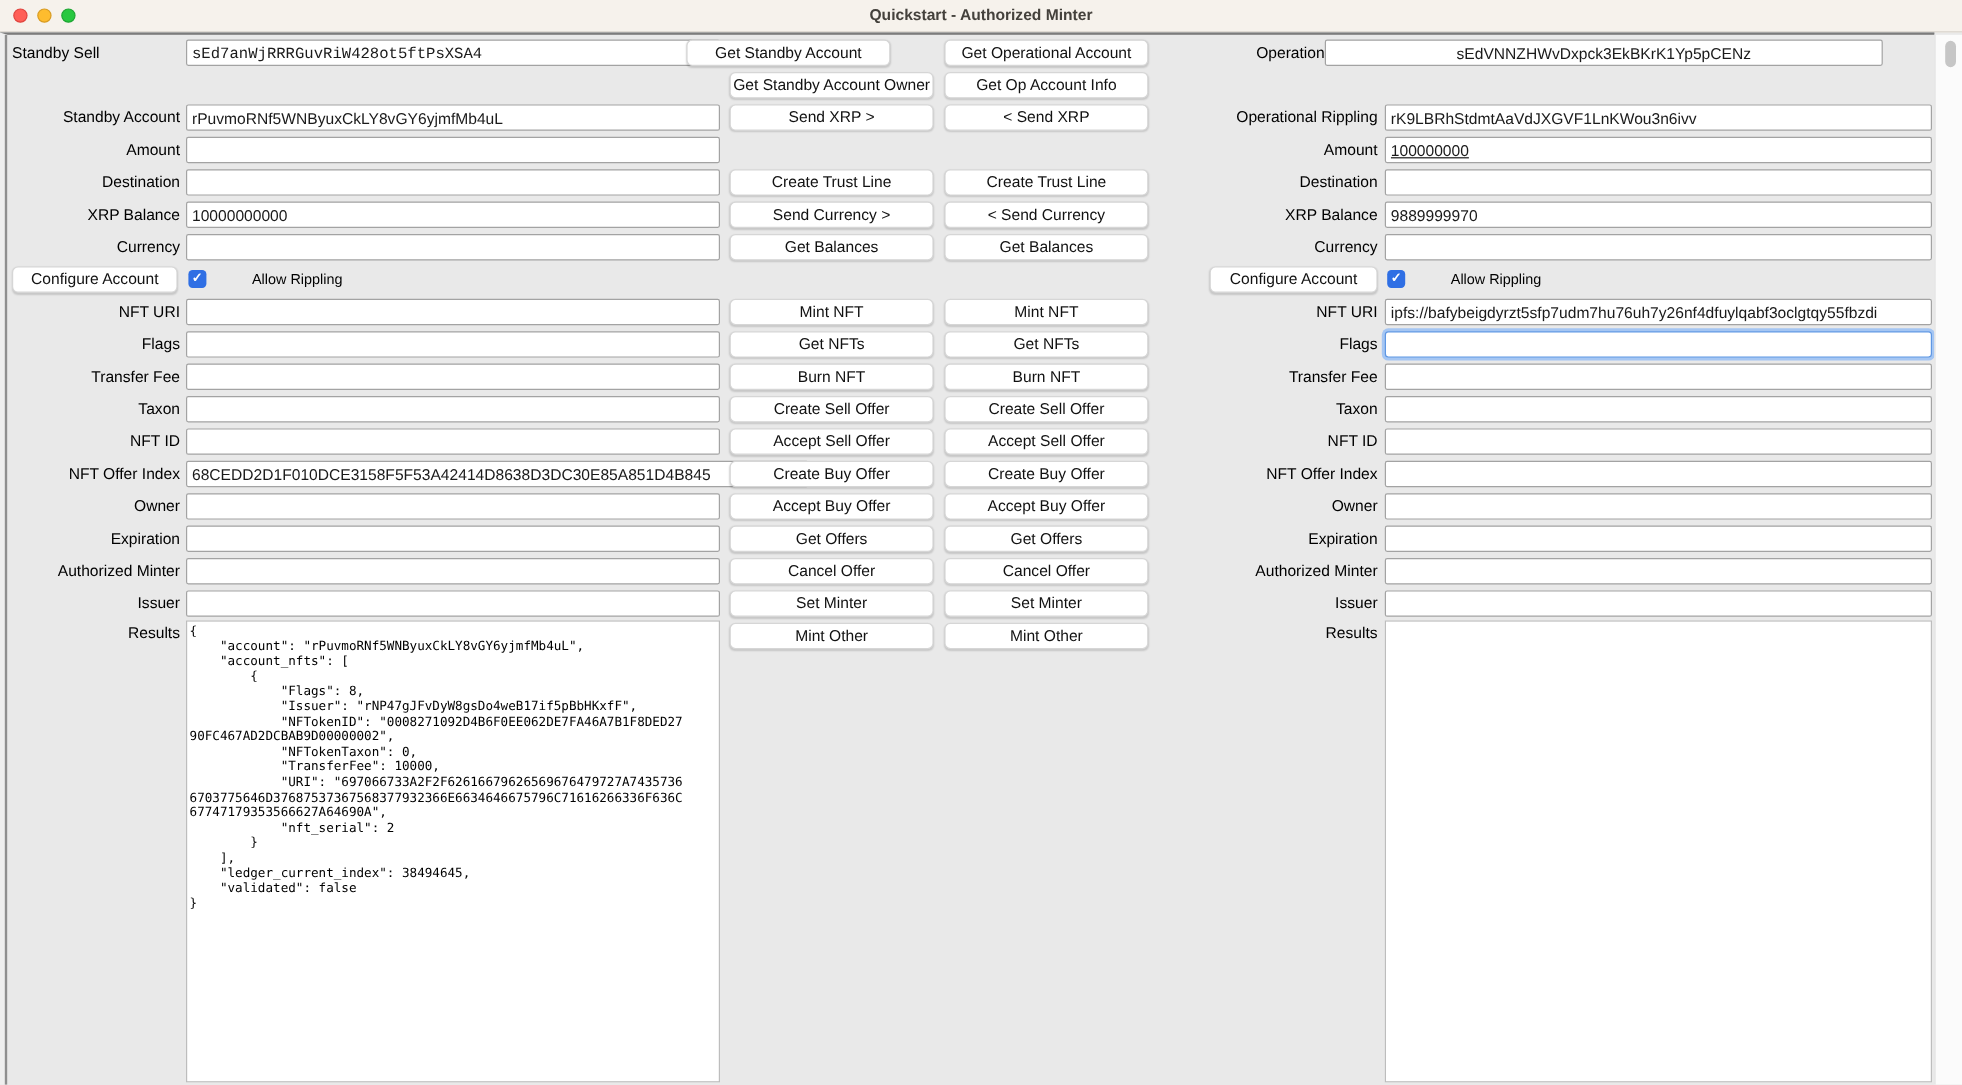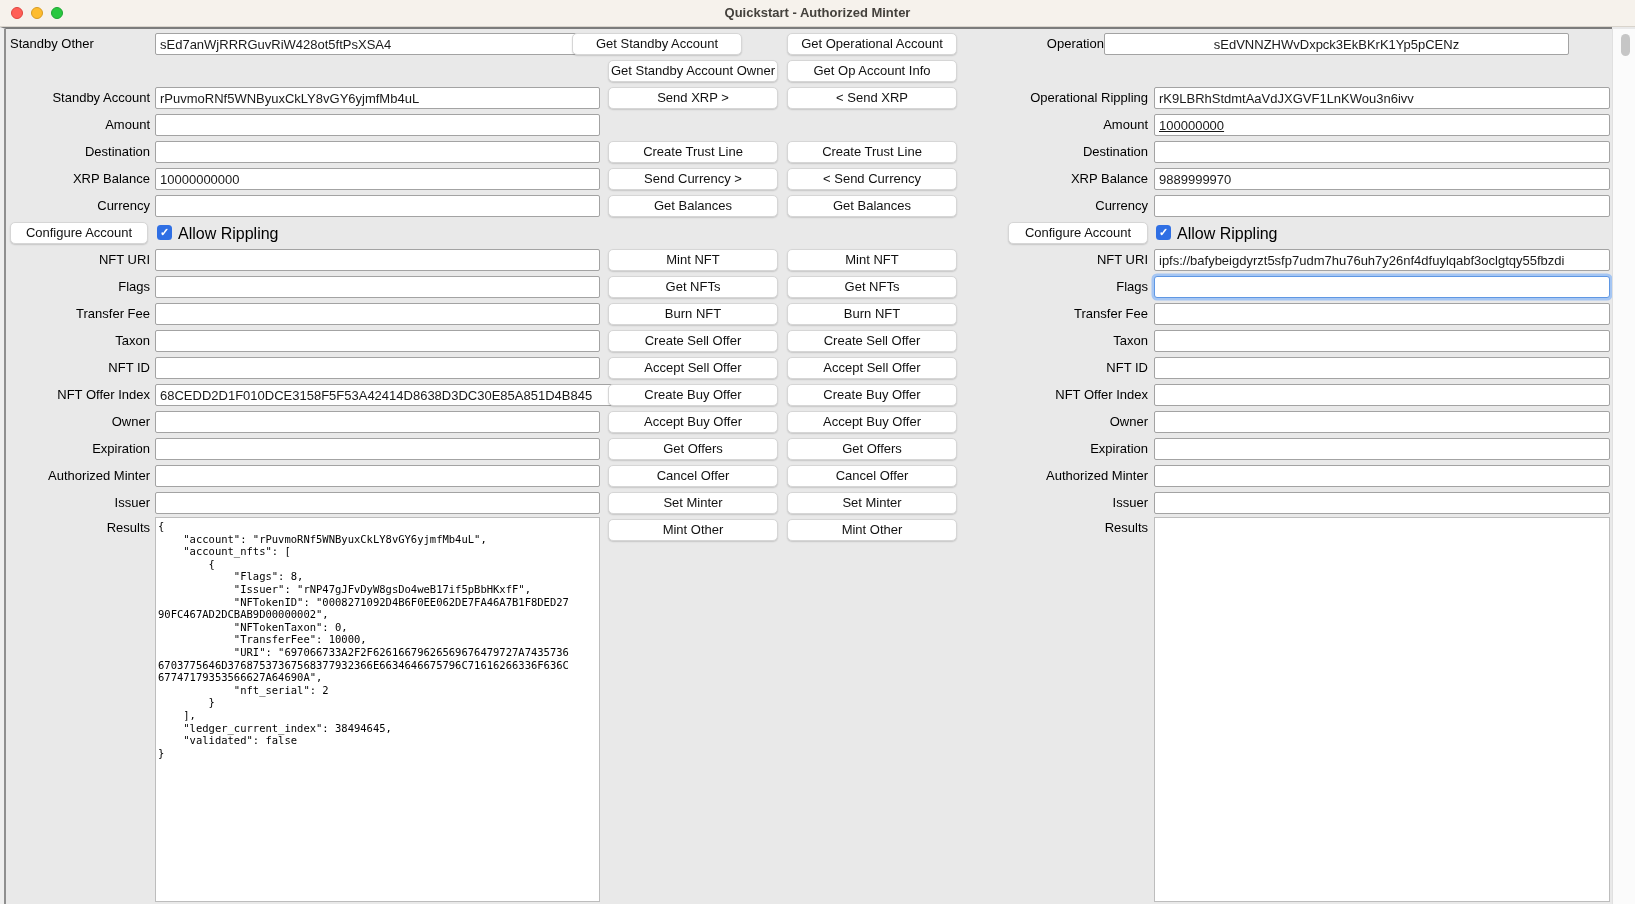--- a/index.html
+++ b/index.html
@@ -58,59 +58,59 @@
     border: 1px solid #d6d6d6; border-radius: 5px;
     box-shadow: 0 1px 1.5px rgba(0,0,0,0.15);
     font-family: "Liberation Sans", sans-serif; font-size: 13px; color: #111;
     text-align: center; line-height: 20px; cursor: default; white-space: nowrap;
   }
   .checkbox {
     position: absolute; width: 15px; height: 15px; background: #2f6fe4;
     border-radius: 3.5px; color: #fff; font-size: 11px; font-weight: 700;
     text-align: center; line-height: 15px;
   }
-  .cb-label { position: absolute; height: 22px; line-height: 17px; font-size: 16px; color: #000; white-space: nowrap; }
+  .cb-label { position: absolute; height: 22px; line-height: 17px; font-size: 12px; color: #000; white-space: nowrap; margin-left: 32px; }
   .results {
     position: absolute; background: #fff; border: 1px solid #bdbdbd;
     font-family: "DejaVu Sans Mono", monospace; font-size: 10.5px; line-height: 12.6px;
     color: #000; white-space: pre; overflow: hidden; resize: none; outline: none; padding: 2px 2px;
   }
 </style>
 </head>
 <body>
 
 <div class="titlebar">
   <div class="tl red"></div>
   <div class="tl yellow"></div>
   <div class="tl green"></div>
   <div class="title">Quickstart - Authorized Minter</div>
 </div>
 
 <div class="content"></div>
 <div class="leftline"></div>
 
-<div class="lbl lbl-left" style="top:33px;left:10px;width:140px;">Standby Other</div>
+<div class="lbl lbl-left" style="top:33px;left:10px;width:140px;">Standby Sell</div>
 <div class="lbl" style="top:87px;left:10px;width:140px;">Standby Account</div>
 <div class="lbl" style="top:114px;left:10px;width:140px;">Amount</div>
 <div class="lbl" style="top:141px;left:10px;width:140px;">Destination</div>
 <div class="lbl" style="top:168px;left:10px;width:140px;">XRP Balance</div>
 <div class="lbl" style="top:195px;left:10px;width:140px;">Currency</div>
 <div class="lbl" style="top:249px;left:10px;width:140px;">NFT URI</div>
 <div class="lbl" style="top:276px;left:10px;width:140px;">Flags</div>
 <div class="lbl" style="top:303px;left:10px;width:140px;">Transfer Fee</div>
 <div class="lbl" style="top:330px;left:10px;width:140px;">Taxon</div>
 <div class="lbl" style="top:357px;left:10px;width:140px;">NFT ID</div>
 <div class="lbl" style="top:384px;left:10px;width:140px;">NFT Offer Index</div>
 <div class="lbl" style="top:411px;left:10px;width:140px;">Owner</div>
 <div class="lbl" style="top:438px;left:10px;width:140px;">Expiration</div>
 <div class="lbl" style="top:465px;left:10px;width:140px;">Authorized Minter</div>
 <div class="lbl" style="top:492px;left:10px;width:140px;">Issuer</div>
 <div class="lbl" style="top:517px;left:10px;width:140px;">Results</div>
 
-<input class="fld" style="top: 33px; left: 155px; width: 445px;" value="sEd7anWjRRRGuvRiW428ot5ftPsXSA4">
+<input class="fld" style="top: 33px; left: 155px; width: 445px; font-family: Liberation Mono, monospace;" value="sEd7anWjRRRGuvRiW428ot5ftPsXSA4">
 <input class="fld" style="top: 87px; left: 155px; width: 445px;" value="rPuvmoRNf5WNByuxCkLY8vGY6yjmfMb4uL">
 <input class="fld" style="top: 114px; left: 155px; width: 445px;" value="">
 <input class="fld" style="top: 141px; left: 155px; width: 445px;" value="">
 <input class="fld" style="top: 168px; left: 155px; width: 445px;" value="10000000000">
 <input class="fld" style="top: 195px; left: 155px; width: 445px;" value="">
 <input class="fld" style="top: 249px; left: 155px; width: 445px;" value="">
 <input class="fld" style="top: 276px; left: 155px; width: 445px;" value="">
 <input class="fld" style="top: 303px; left: 155px; width: 445px;" value="">
 <input class="fld" style="top: 330px; left: 155px; width: 445px;" value="">
 <input class="fld" style="top: 357px; left: 155px; width: 445px;" value="">

